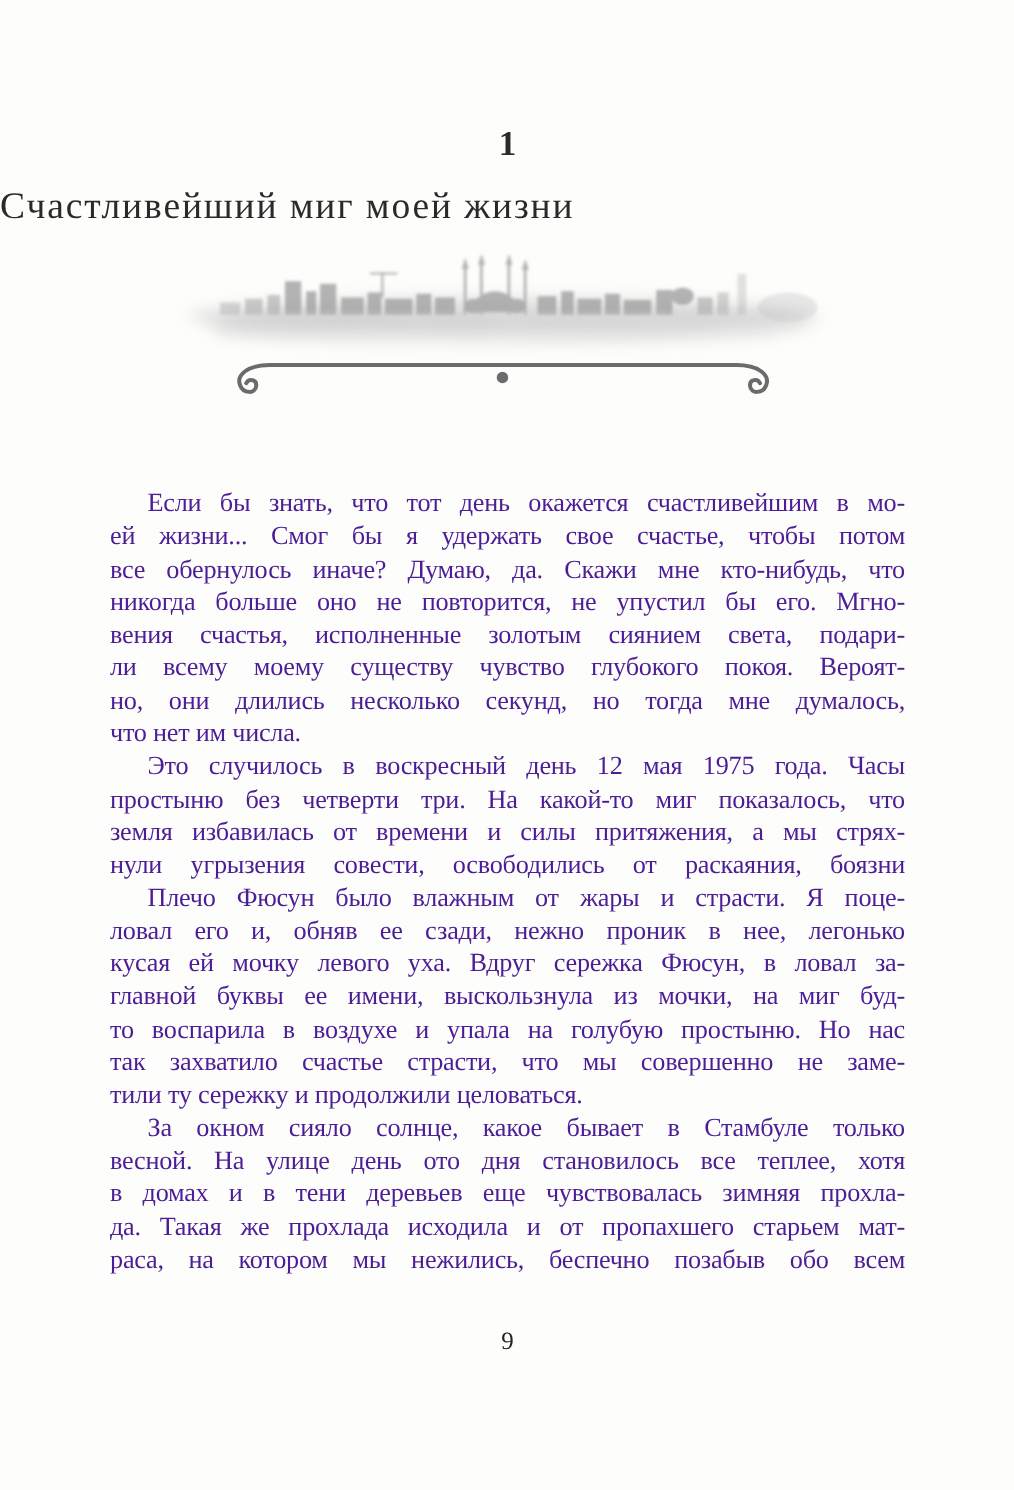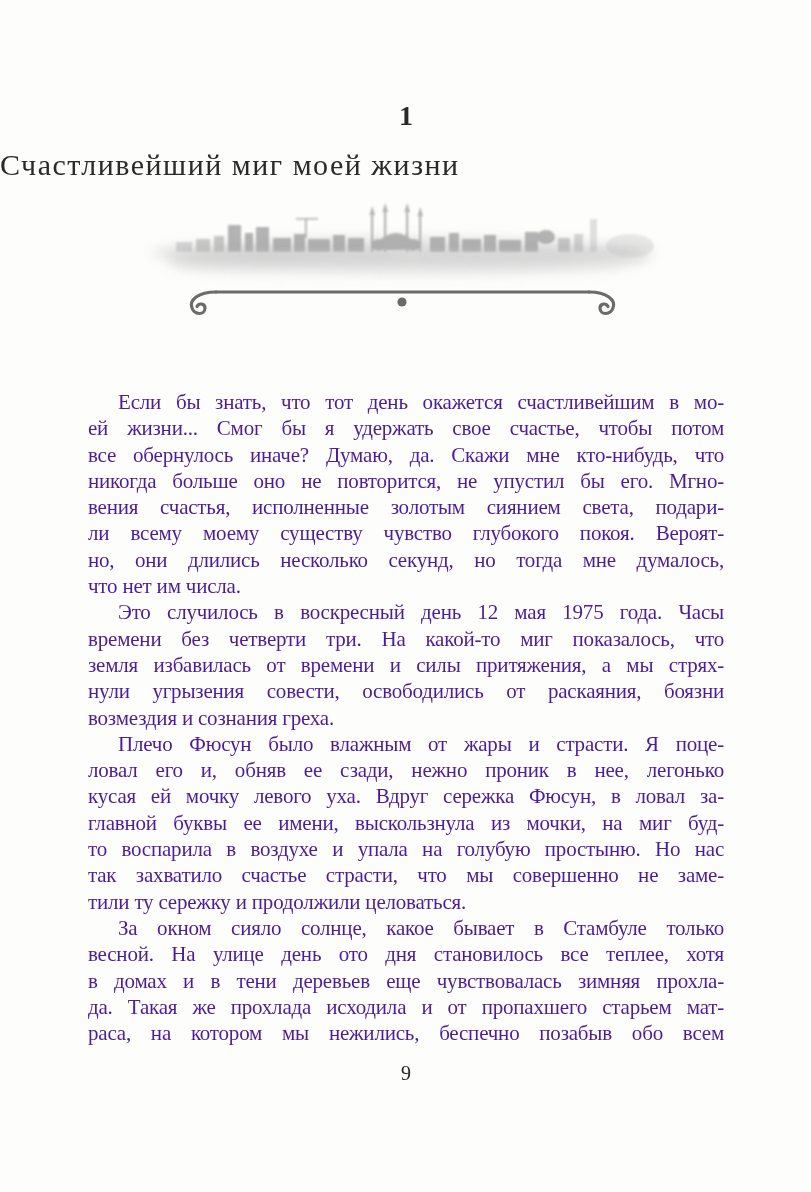--- a/index.html
+++ b/index.html
@@ -183,24 +183,23 @@
         <div class="line just">ей жизни... Смог бы я удержать свое счастье, чтобы потом</div>
         <div class="line just">все обернулось иначе? Думаю, да. Скажи мне кто-нибудь, что</div>
         <div class="line just">никогда больше оно не повторится, не упустил бы его. Мгно-</div>
         <div class="line just">вения счастья, исполненные золотым сиянием света, подари-</div>
         <div class="line just">ли всему моему существу чувство глубокого покоя. Вероят-</div>
         <div class="line just">но, они длились несколько секунд, но тогда мне думалось,</div>
         <div class="line">что нет им числа.</div>
       </div>
       <div>
         <div class="line indent just">Это случилось в воскресный день 12 мая 1975 года. Часы</div>
-        <div class="line just">времени без четверти три. На какой-то миг показалось, что</div>
+        <div class="line just">простыню без четверти три. На какой-то миг показалось, что</div>
         <div class="line just">земля избавилась от времени и силы притяжения, а мы стрях-</div>
         <div class="line just">нули угрызения совести, освободились от раскаяния, боязни</div>
-        <div class="line">возмездия и сознания греха.</div>
       </div>
       <div>
         <div class="line indent just">Плечо Фюсун было влажным от жары и страсти. Я поце-</div>
         <div class="line just">ловал его и, обняв ее сзади, нежно проник в нее, легонько</div>
         <div class="line just">кусая ей мочку левого уха. Вдруг сережка Фюсун, в ловал за-</div>
         <div class="line just">главной буквы ее имени, выскользнула из мочки, на миг буд-</div>
         <div class="line just">то воспарила в воздухе и упала на голубую простыню. Но нас</div>
         <div class="line just">так захватило счастье страсти, что мы совершенно не заме-</div>
         <div class="line">тили ту сережку и продолжили целоваться.</div>
       </div>

